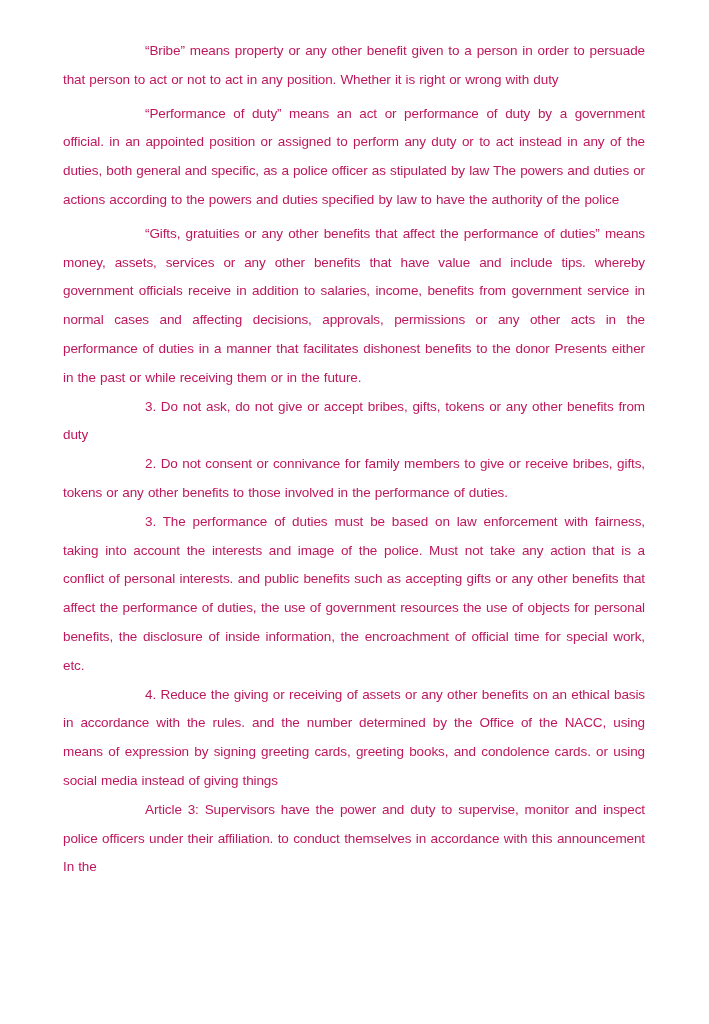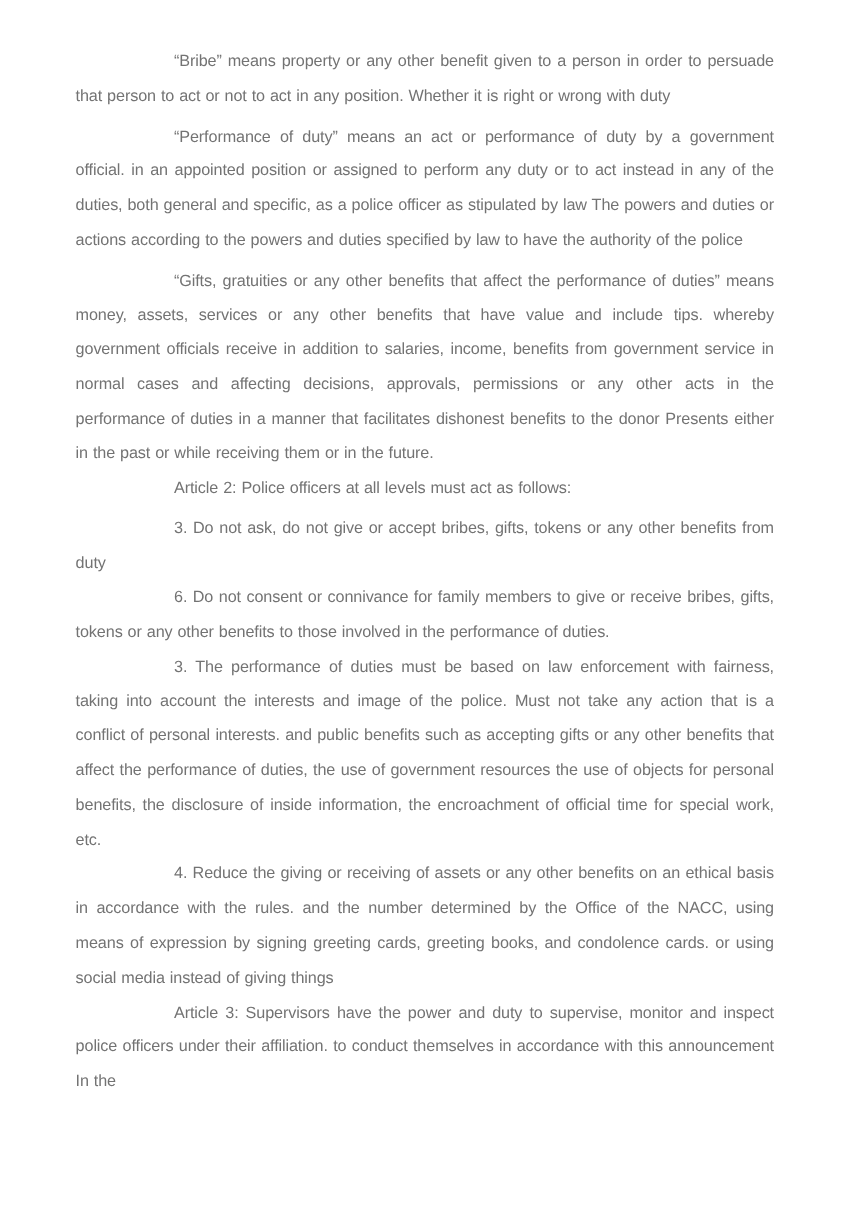--- a/index.html
+++ b/index.html
@@ -14,21 +14,21 @@
     font-family: "Liberation Sans", "DejaVu Sans", sans-serif;
   }
   .page {
     box-sizing: border-box;
     width: 709px;
     height: 1024px;
     background: #ffffff;
     padding: 37px 64px 0 63px;
   }
   .doc {
-    color: #737373;
+    color: #be185d;
     filter: blur(0.35px);
   }
   .doc p {
     margin: 0;
     font-size: 13.5px;
     line-height: 28.8px;
     letter-spacing: -0.1px;
     word-spacing: 0.5px;
     text-align: justify;
     text-indent: 82px;
@@ -38,20 +38,19 @@
   }
 </style>
 </head>
 <body>
 
 <div class="page">
   <div class="doc">
     <p class="sp">“Bribe” means property or any other benefit given to a person in order to persuade that person to act or not to act in any position. Whether it is right or wrong with duty</p>
     <p class="sp">“Performance of duty” means an act or performance of duty by a government official. in an appointed position or assigned to perform any duty or to act instead in any of the duties, both general and specific, as a police officer as stipulated by law The powers and duties or actions according to the powers and duties specified by law to have the authority of the police</p>
     <p>“Gifts, gratuities or any other benefits that affect the performance of duties” means money, assets, services or any other benefits that have value and include tips. whereby government officials receive in addition to salaries, income, benefits from government service in normal cases and affecting decisions, approvals, permissions or any other acts in the performance of duties in a manner that facilitates dishonest benefits to the donor Presents either in the past or while receiving them or in the future.</p>
-    <p class="sp">Article 2: Police officers at all levels must act as follows:</p>
     <p>3. Do not ask, do not give or accept bribes, gifts, tokens or any other benefits from duty</p>
-    <p>6. Do not consent or connivance for family members to give or receive bribes, gifts, tokens or any other benefits to those involved in the performance of duties.</p>
+    <p>2. Do not consent or connivance for family members to give or receive bribes, gifts, tokens or any other benefits to those involved in the performance of duties.</p>
     <p>3. The performance of duties must be based on law enforcement with fairness, taking into account the interests and image of the police. Must not take any action that is a conflict of personal interests. and public benefits such as accepting gifts or any other benefits that affect the performance of duties, the use of government resources the use of objects for personal benefits, the disclosure of inside information, the encroachment of official time for special work, etc.</p>
     <p>4. Reduce the giving or receiving of assets or any other benefits on an ethical basis in accordance with the rules. and the number determined by the Office of the NACC, using means of expression by signing greeting cards, greeting books, and condolence cards. or using social media instead of giving things</p>
     <p>Article 3: Supervisors have the power and duty to supervise, monitor and inspect police officers under their affiliation. to conduct themselves in accordance with this announcement In the</p>
   </div>
 </div>
 
 </body></html>

